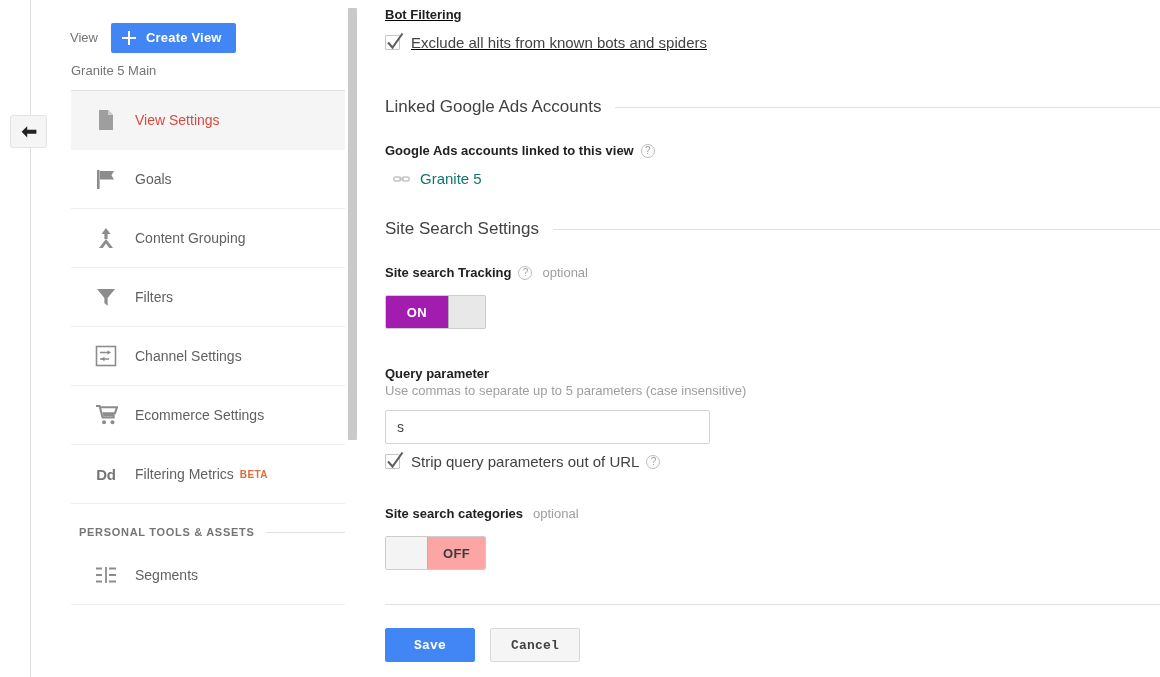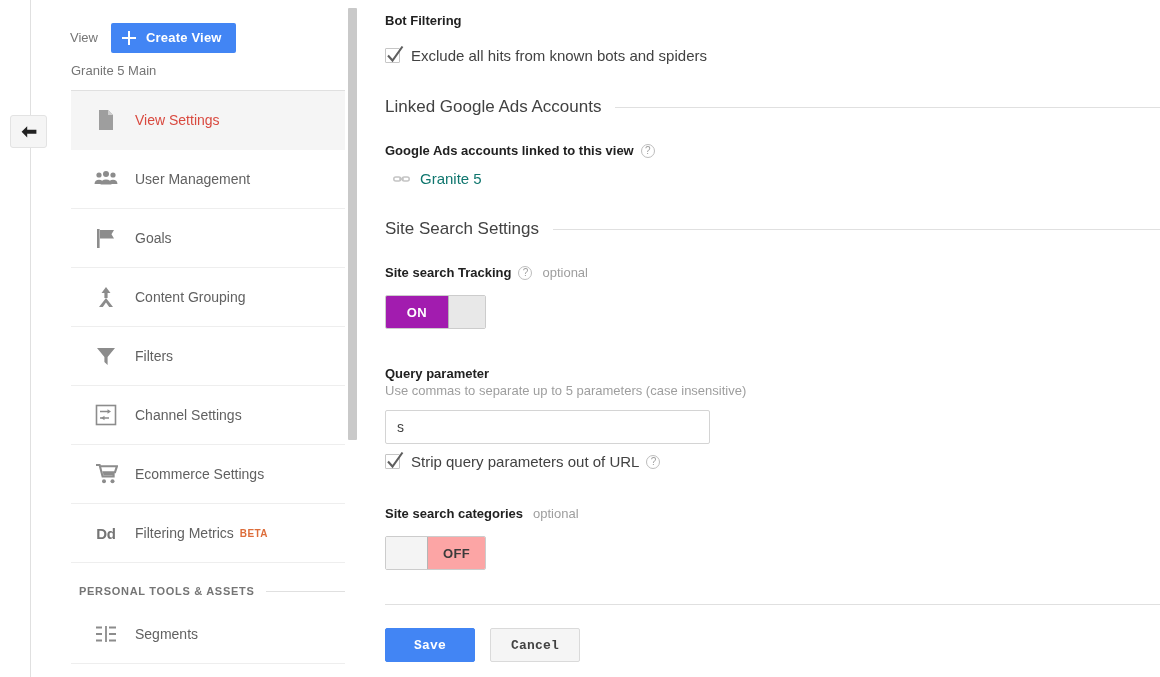--- a/index.html
+++ b/index.html
@@ -201,25 +201,25 @@
     color: #212121;
     line-height: 17px;
   }
   .sub-note {
     font-size: 13px;
     color: #9e9e9e;
     line-height: 17px;
   }
 
   
-  .bot-filtering { position: absolute; left: 0; top: 12px; }
+  .bot-filtering { position: absolute; left: 0; top: 6px; text-decoration: underline; }
   .chk-row {
     display: flex;
     align-items: center;
-    margin-top: 17px;
+    margin-top: 10px;
   }
   .chkbox {
     position: relative;
     width: 16px; height: 16px;
     flex: 0 0 16px;
     margin-right: 10px;
     cursor: pointer;
   }
   .chkbox .box {
     position: absolute;
@@ -430,33 +430,20 @@
       <div class="nav-item active">
         <span class="nav-ic">
           <svg width="20" height="22" viewBox="0 0 20 22">
               <path d="M3 1 h9 l5 5 v15 H3 Z" fill="#9e9e9e"></path>
               <path d="M12 1 l5 5 h-5 Z" fill="#cfcfcf"></path>
             </svg>
         </span>
         <span class="nav-text">View Settings</span>
       </div>
 
-      <div class="nav-item">
-        <span class="nav-ic">
-          <svg width="24" height="16" viewBox="0 0 24 16">
-            <circle cx="5" cy="4" r="2.6" fill="#8c8c8c"></circle>
-              <circle cx="12" cy="3" r="3" fill="#8c8c8c"></circle>
-              <circle cx="19" cy="4" r="2.6" fill="#8c8c8c"></circle>
-            <path d="M0.5 13 q0.4-4.2 4.5-4.2 t4.5 4.2 Z" fill="#8c8c8c"></path>
-            <path d="M6.5 13.5 q0.5-5 5.5-5 t5.5 5 Z" fill="#8c8c8c"></path>
-            <path d="M14.5 13 q0.4-4.2 4.5-4.2 t4.5 4.2 Z" fill="#8c8c8c"></path>
-          </svg>
-        </span>
-        <span class="nav-text">User Management</span>
-      </div>
 
       <div class="nav-item">
         <span class="nav-ic">
           <svg width="22" height="22" viewBox="0 0 22 22">
             <rect x="2" y="2" width="2.6" height="19" fill="#8c8c8c"></rect>
             <path d="M5 3 h14 l-2.5 4.2 L19 11.5 H5 Z" fill="#8c8c8c"></path>
           </svg>
         </span>
         <span class="nav-text">Goals</span>
       </div>

